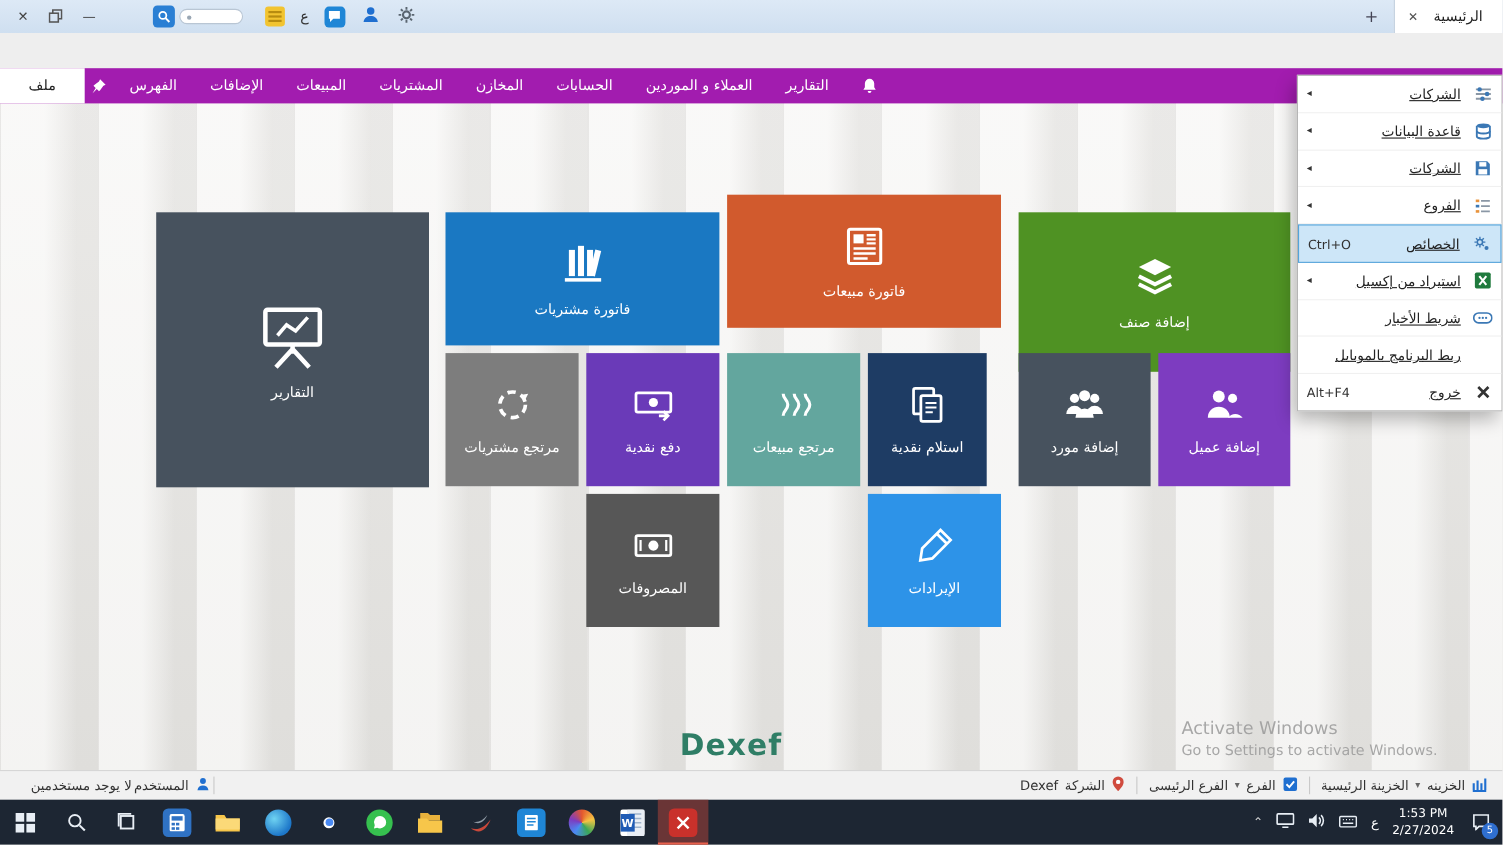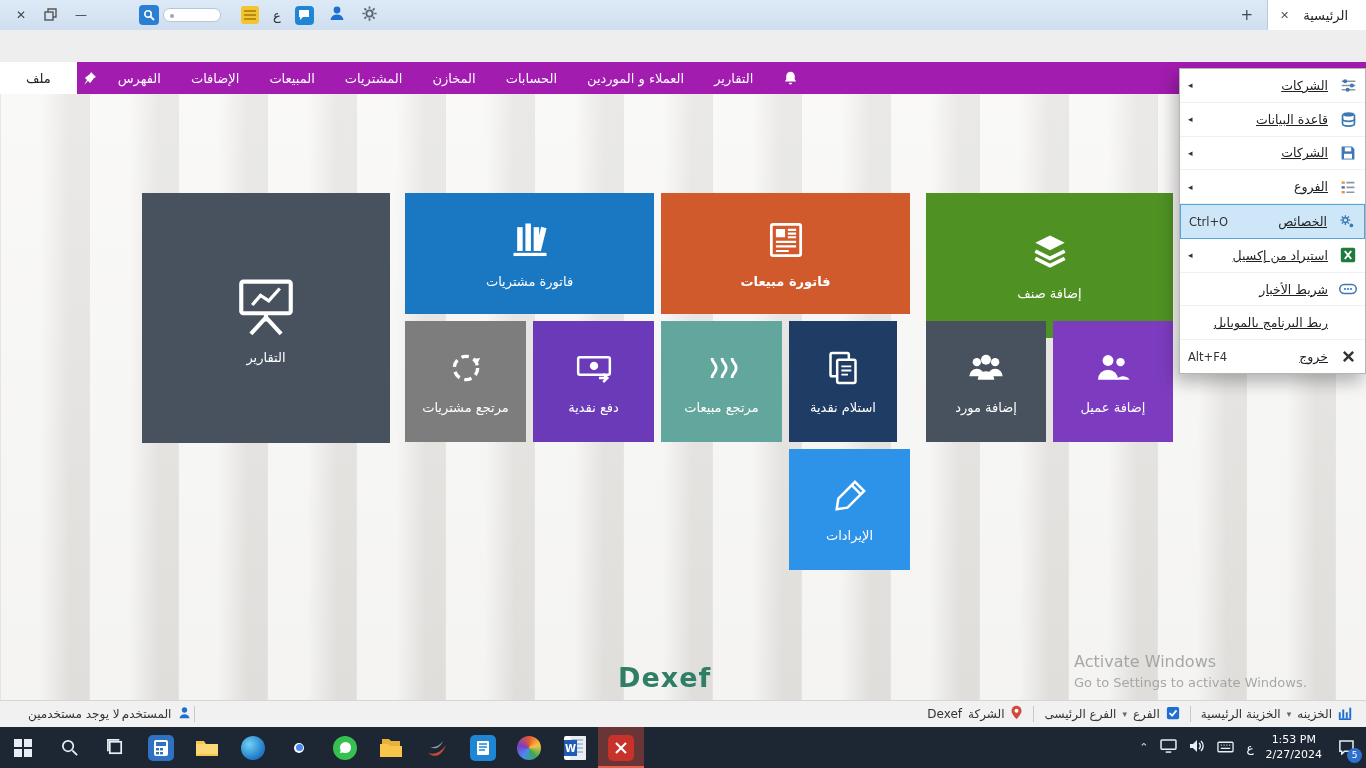--- a/index.html
+++ b/index.html
@@ -42,21 +42,21 @@
       repeating-linear-gradient(90deg, rgba(255,255,255,0.55) 0 40px, rgba(0,0,0,0.035) 70px 89px),
       linear-gradient(180deg,#f3f2f0,#e7e6e3);
   }
 
   
   .tile { position:absolute; color:#fff; display:flex; flex-direction:column; align-items:center;
     justify-content:center; gap:12px; cursor:pointer; text-align:center; }
   .tile .tlabel { font-size:13px; }
   #t-reports   { left:142px; top:125px; width:248px; height:250px; background:#47525e; }
   #t-purch-inv { left:405px; top:125px; width:249px; height:121px; background:#1a78c2; }
-  #t-sales-inv { left:661px; top:125px; width:249px; height:121px; background:#d15a2d;font-weight:bold; }
+  #t-sales-inv { left:661px; top:109px; width:249px; height:121px; background:#d15a2d; }
   #t-add-item  { left:926px; top:125px; width:247px; height:145px; background:#4f9223; }
   #t-purch-ret { left:405px; top:253px; width:121px; height:121px; background:#7d7d7d; }
   #t-cash-pay  { left:533px; top:253px; width:121px; height:121px; background:#6a3ab8; }
   #t-sales-ret { left:661px; top:253px; width:121px; height:121px; background:#63a69e; }
   #t-cash-rec  { left:789px; top:253px; width:108px; height:121px; background:#1e3c64; }
   #t-add-supp  { left:926px; top:253px; width:120px; height:121px; background:#47525e; }
   #t-add-cust  { left:1053px; top:253px; width:120px; height:121px; background:#7d3cc0; }
   #t-expenses  { left:533px; top:381px; width:121px; height:121px; background:#575757; }
   #t-revenues  { left:789px; top:381px; width:121px; height:121px; background:#2d93e8; }
 
@@ -272,20 +272,28 @@
   <div class="tile" id="t-add-cust">
     <svg width="40" height="40" viewBox="0 0 48 48">
         <circle cx="18" cy="15" r="6.5" fill="#fff"></circle>
         <circle cx="33" cy="17" r="5" fill="#fff"></circle>
         <path d="M6 38a12 12 0 0 1 24 0z" fill="#fff"></path>
         <path d="M28 38a10 10 0 0 1 16 0z" fill="#fff"></path>
       </svg>
     <span class="tlabel">إضافة عميل</span>
   </div>
 
+  <div class="tile" id="t-expenses">
+    <svg width="40" height="40" viewBox="0 0 48 48">
+        <rect x="5" y="13" width="38" height="22" rx="2" fill="none" stroke="#fff" stroke-width="3"></rect>
+        <circle cx="24" cy="24" r="5.5" fill="#fff"></circle>
+        <path d="M10 18v12M38 18v12" stroke="#fff" stroke-width="2.4"></path>
+      </svg>
+    <span class="tlabel">المصروفات</span>
+  </div>
 
   <div class="tile" id="t-revenues">
     <svg width="40" height="40" viewBox="0 0 48 48">
         <path d="M30 7l11 11-20 20-13 2 2-13z" fill="none" stroke="#fff" stroke-width="3"></path>
         <path d="M26 11l11 11" stroke="#fff" stroke-width="3"></path>
       </svg>
     <span class="tlabel">الإيرادات</span>
   </div>
 
   <div class="logo"><b>Dexef</b></div>

